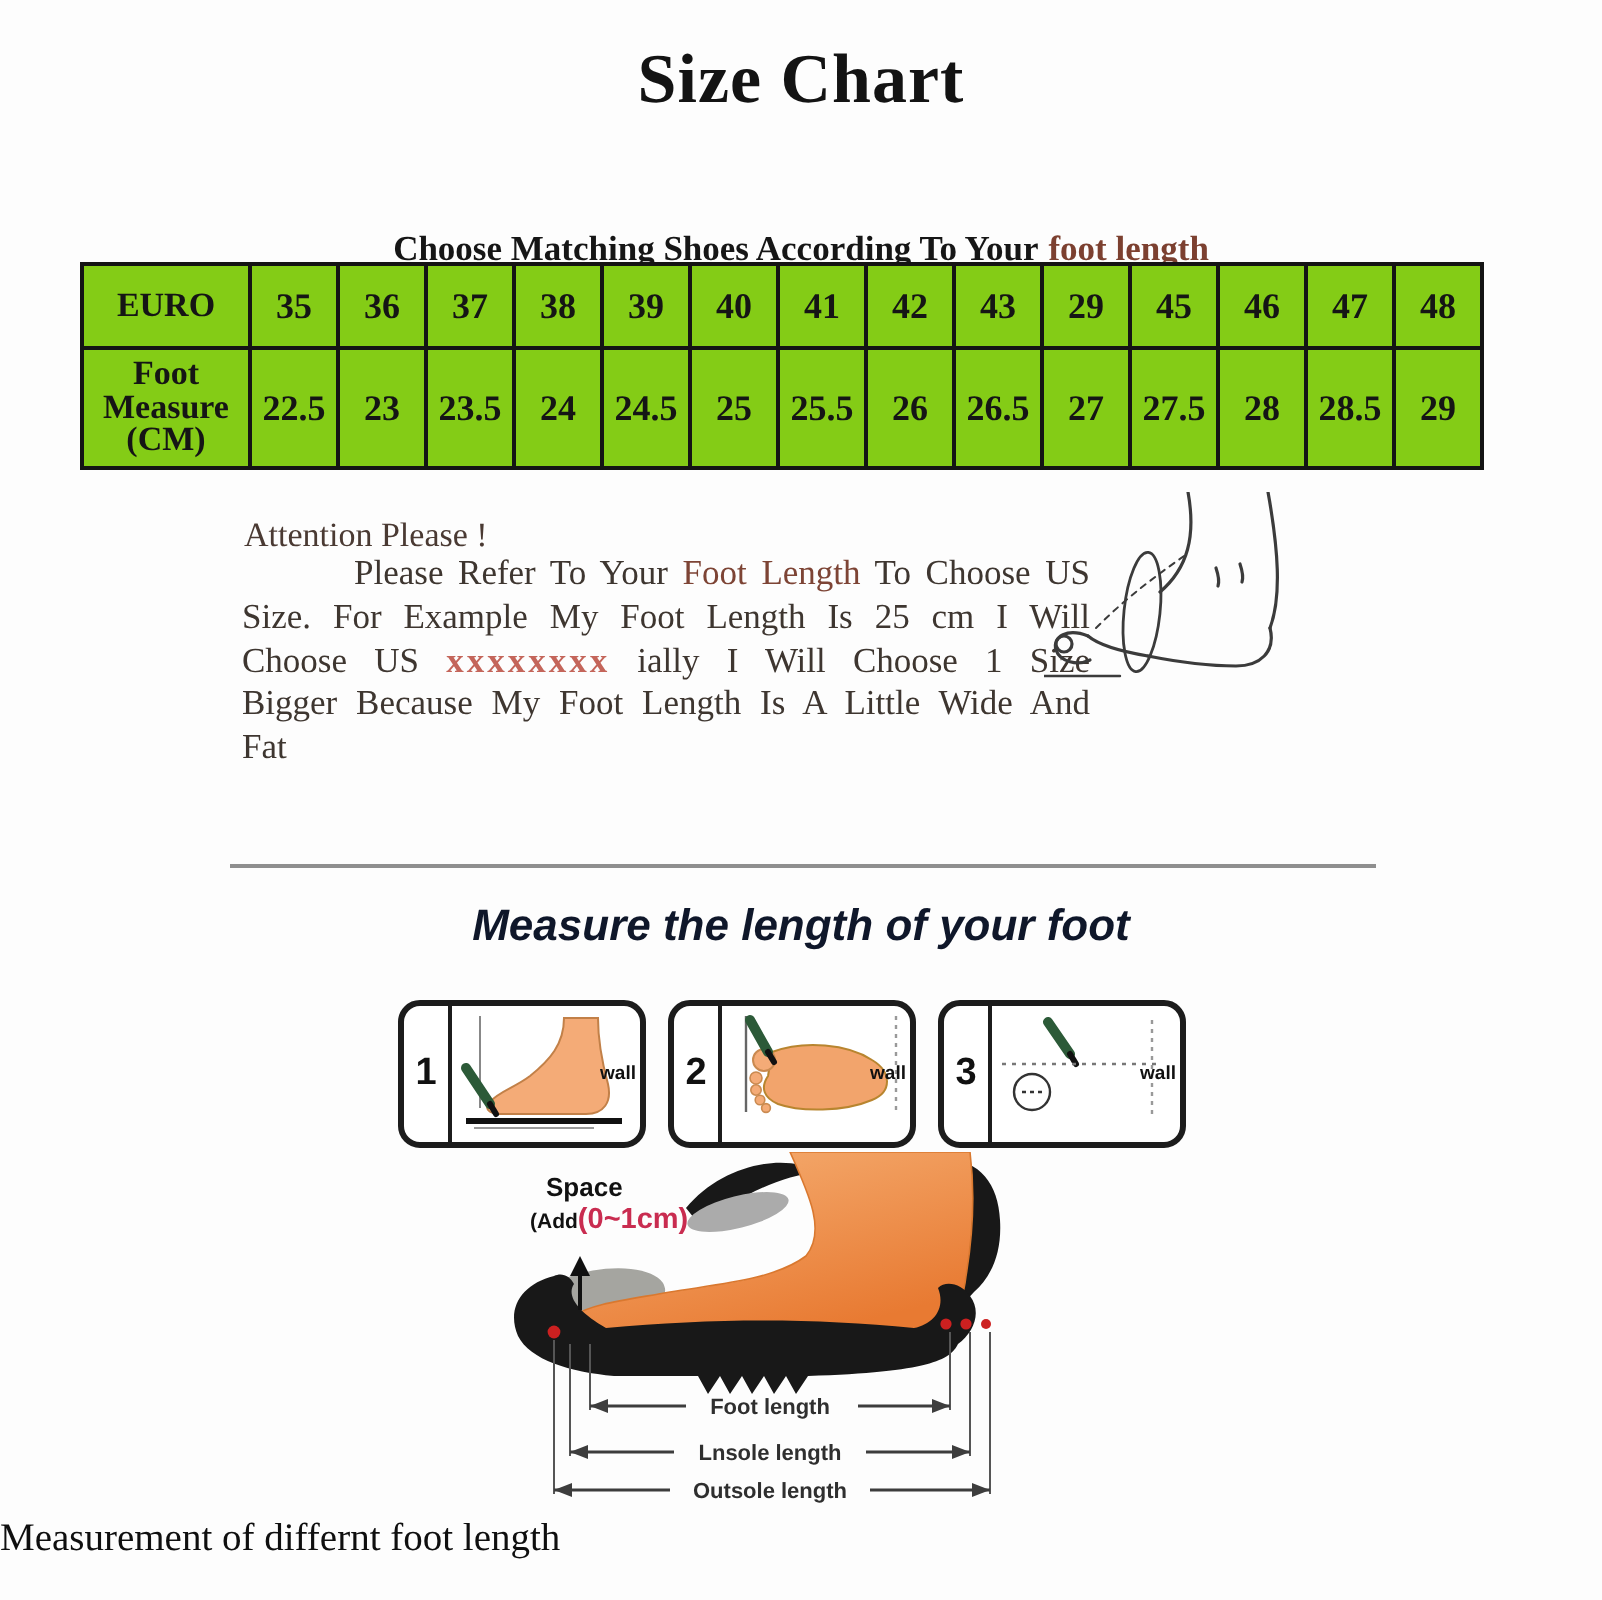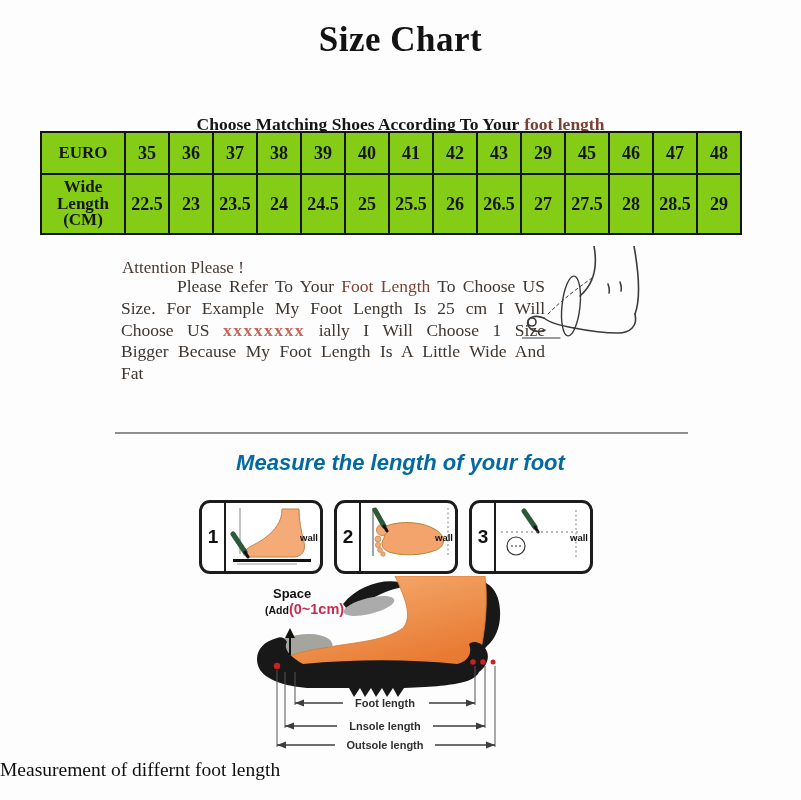--- a/index.html
+++ b/index.html
@@ -27,21 +27,21 @@
   .att-body .hl-brown{color:#7d4435;}
   .att-body .redx{color:#c4655a;letter-spacing:1.5px;font-weight:bold;}
 
   .foot-sketch{position:absolute;left:522px;top:246px;}
   .choose-note{position:absolute;left:548px;top:384px;width:118px;text-align:center;
                font-size:16.5px;line-height:19px;color:#2e2e2e;}
 
   .divider{position:absolute;left:115px;top:432px;width:573px;height:2px;background:#8f8f8f;}
 
   .measure-heading{position:absolute;top:450px;left:0;width:100%;text-align:center;
-     font-family:"Liberation Sans",sans-serif;font-size:22px;font-weight:bold;font-style:italic;color:#0369a1;}
+     font-family:"Liberation Sans",sans-serif;font-size:22px;font-weight:bold;font-style:italic;color:#0f172a;}
 
   .steps{position:absolute;left:199px;top:500px;display:flex;gap:11px;}
   .step-panel{position:relative;width:118px;height:68px;border:3px solid #1c1c1c;border-radius:11px;background:#fff;}
   .step-number{position:absolute;left:0;top:0;width:22px;height:100%;border-right:2px solid #1c1c1c;
      display:flex;align-items:center;justify-content:center;
      font-family:"Liberation Sans",sans-serif;font-weight:bold;font-size:19px;color:#111;}
   .step-art{position:absolute;left:25px;top:1px;}
   .wall-label{position:absolute;right:2px;top:50%;transform:translateY(-50%);
      font-family:"Liberation Sans",sans-serif;font-weight:bold;font-size:9.5px;color:#111;}
 
@@ -73,21 +73,21 @@
       <td>41</td>
       <td>42</td>
       <td>43</td>
       <td>29</td>
       <td>45</td>
       <td>46</td>
       <td>47</td>
       <td>48</td>
     </tr>
     <tr class="len-row">
-      <th class="rowhead">Wide Length (CM)</th>
+      <th class="rowhead">Foot Measure (CM)</th>
       <td>22.5</td>
       <td>23</td>
       <td>23.5</td>
       <td>24</td>
       <td>24.5</td>
       <td>25</td>
       <td>25.5</td>
       <td>26</td>
       <td>26.5</td>
       <td>27</td>

